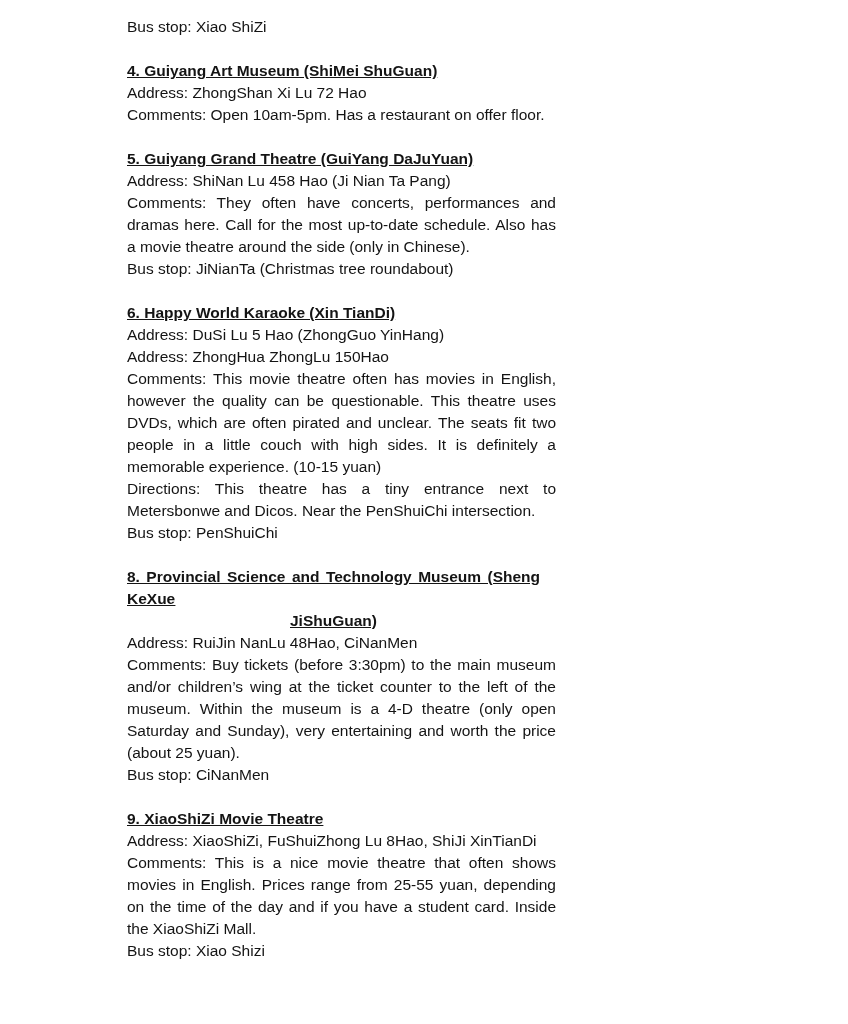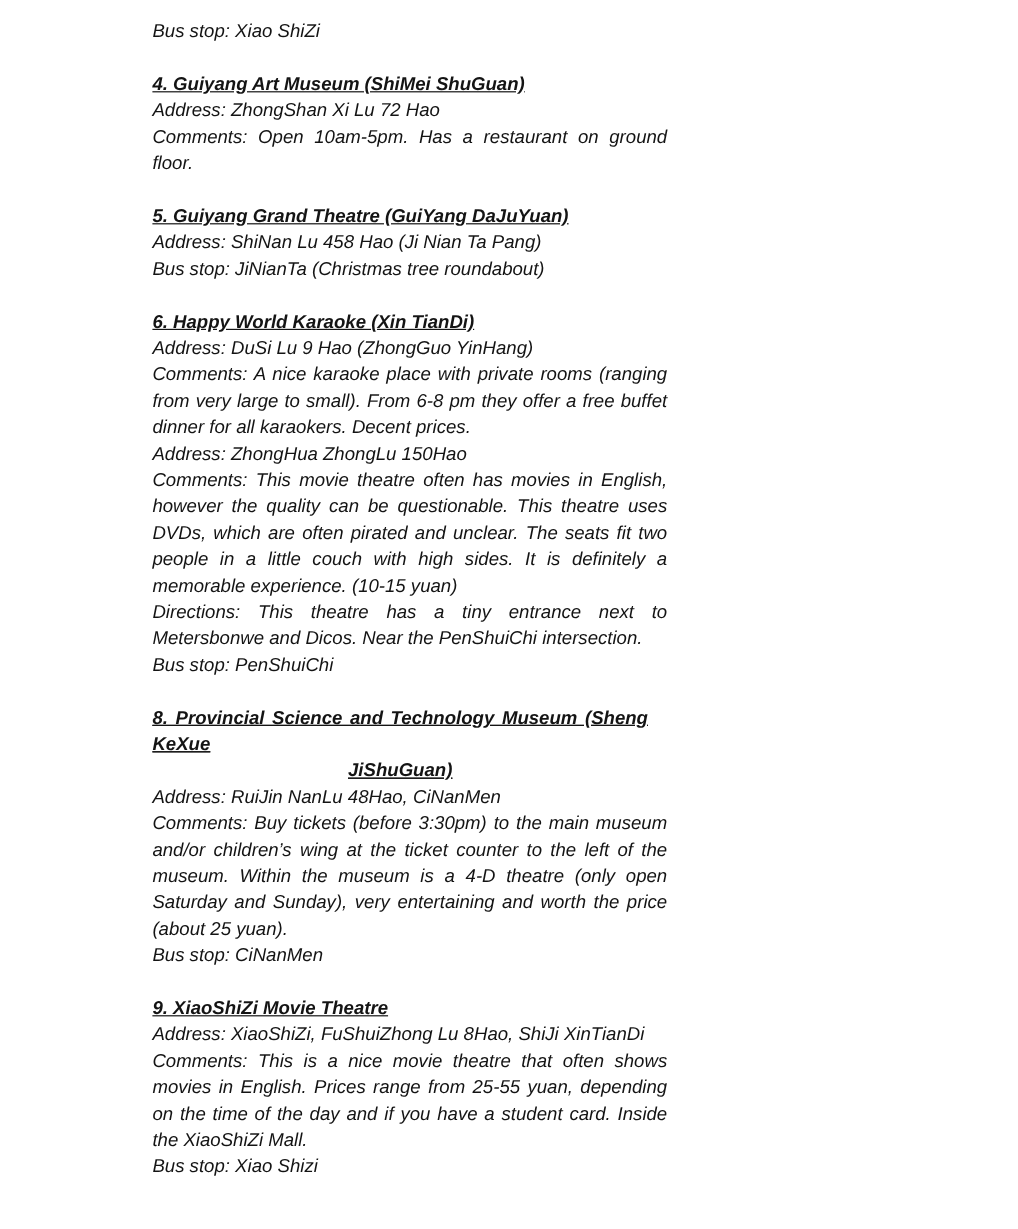--- a/index.html
+++ b/index.html
@@ -12,21 +12,20 @@
     width: 684px;
     height: 1024px;
     box-sizing: border-box;
     background: #ffffff;
     padding: 16px 128px 0 127px;
     font-family: "Liberation Sans", "DejaVu Sans", sans-serif;
     font-size: 15.5px;
     line-height: 22px;
     color: #141414;
     overflow: hidden;
-    font-style: italic;
   }
   p {
     margin: 0;
     text-align: justify;
   }
   .heading {
     margin: 22px 16px 0 0;
     font-weight: bold;
     text-decoration: underline;
     text-align: justify;
@@ -49,33 +48,33 @@
 </head>
 <body>
 
 <div class="page">
 
   <p class="lead-line">Bus stop: Xiao ShiZi</p>
 
   <section>
     <p class="heading">4. Guiyang Art Museum (ShiMei ShuGuan)</p>
     <p>Address: ZhongShan Xi Lu 72 Hao</p>
-    <p>Comments: Open 10am-5pm. Has a restaurant on ground floor.</p>
+    <p>Comments: Open 10am-5pm. Has a restaurant on offer floor.</p>
   </section>
 
   <section>
     <p class="heading">5. Guiyang Grand Theatre (GuiYang DaJuYuan)</p>
     <p>Address: ShiNan Lu 458 Hao (Ji Nian Ta Pang)</p>
+    <p>Comments: They often have concerts, performances and dramas here. Call for the most up-to-date schedule. Also has a movie theatre around the side (only in Chinese).</p>
     <p>Bus stop: JiNianTa (Christmas tree roundabout)</p>
   </section>
 
   <section>
     <p class="heading">6. Happy World Karaoke (Xin TianDi)</p>
-    <p>Address: DuSi Lu 9 Hao (ZhongGuo YinHang)</p>
-    <p>Comments: A nice karaoke place with private rooms (ranging from very large to small). From 6-8 pm they offer a free buffet dinner for all karaokers. Decent prices.</p>
+    <p>Address: DuSi Lu 5 Hao (ZhongGuo YinHang)</p>
   </section>
 
   <section>
     <p>Address: ZhongHua ZhongLu 150Hao</p>
     <p>Comments: This movie theatre often has movies in English, however the quality can be questionable. This theatre uses DVDs, which are often pirated and unclear. The seats fit two people in a little couch with high sides. It is definitely a memorable experience. (10-15 yuan)</p>
     <p>Directions: This theatre has a tiny entrance next to Metersbonwe and Dicos. Near the PenShuiChi intersection.</p>
     <p>Bus stop: PenShuiChi</p>
   </section>
 
   <section>

